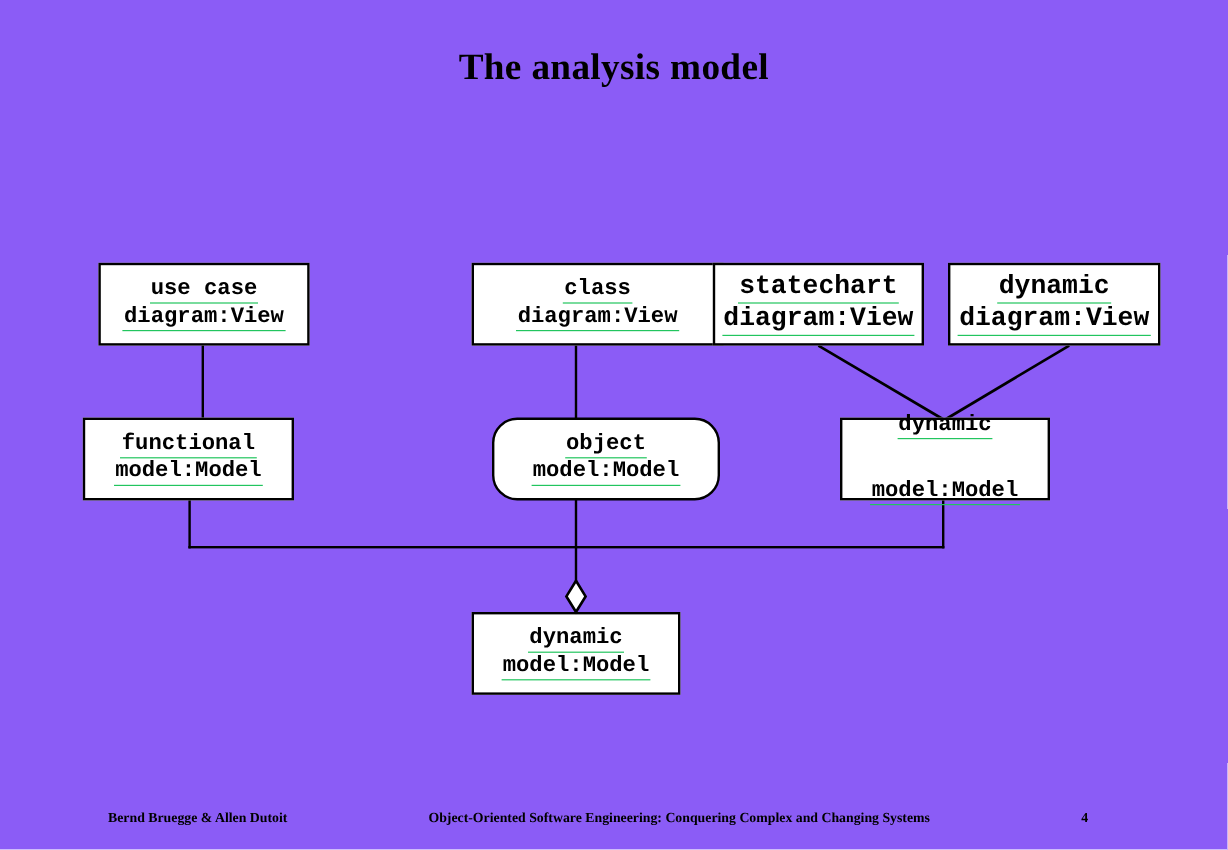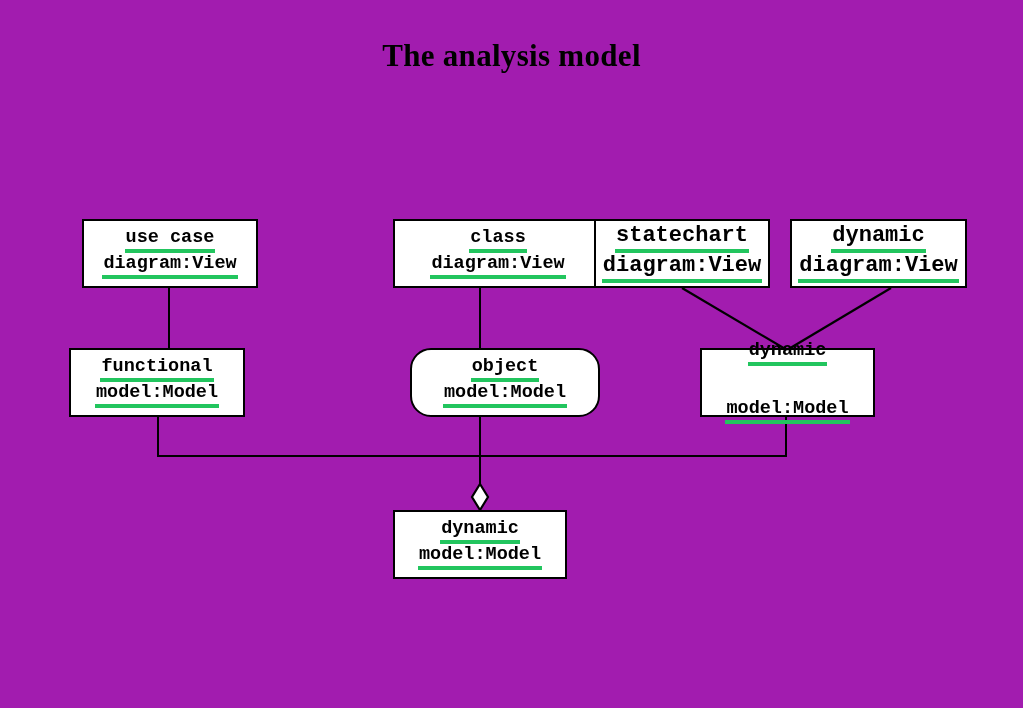--- a/index.html
+++ b/index.html
@@ -4,21 +4,21 @@
 <style>
   html, body {
     margin: 0;
     padding: 0;
     background: #ffffff;
   }
   #slide {
     position: relative;
     width: 1023px;
     height: 708px;
-    background: #a21caf;
+    background: #8b5cf6;
     overflow: hidden;
     font-family: "Liberation Serif", serif;
   }
 
   
   #slide-title {
     position: absolute;
     left: 0;
     top: 38px;
     width: 1023px;
@@ -41,21 +41,21 @@
     align-items: center;
     justify-content: center;
     font-family: "Liberation Mono", "DejaVu Sans Mono", monospace;
     color: #000000;
     z-index: 3;
   }
   .uml-line {
     font-weight: bold;
     line-height: 1.08;
     white-space: pre;
-    border-bottom: 4px solid #22c55e;
+    border-bottom: 1px solid #22c55e;
     padding: 0 1px 1px 1px;
     display: inline-block;
   }
   .uml-box.fs18 .uml-line { font-size: 18.5px; }
   .uml-box.fs17 .uml-line { font-size: 22px; }
   .uml-box.fs18 .uml-line + .uml-line,
   .uml-box.fs17 .uml-line + .uml-line { margin-top: 1px; }
 
   
   .conn-v {
@@ -168,14 +168,19 @@
   <div class="uml-box fs18" style="left:700px; top:348px; width:175px; height:69px;gap:32px;">
     <span class="uml-line">dynamic</span>
     <span class="uml-line">model:Model</span>
   </div>
 
   <div class="uml-box fs18" style="left:393px; top:510px; width:174px; height:69px;">
     <span class="uml-line">dynamic</span>
     <span class="uml-line">model:Model</span>
   </div>
 
+  <div id="footer">
+    <span class="f-left">Bernd Bruegge &amp; Allen Dutoit</span>
+    <span class="f-center">Object-Oriented Software Engineering: Conquering Complex and Changing Systems</span>
+    <span class="f-right">4</span>
+  </div>
 
 </div>
 
 </body></html>

